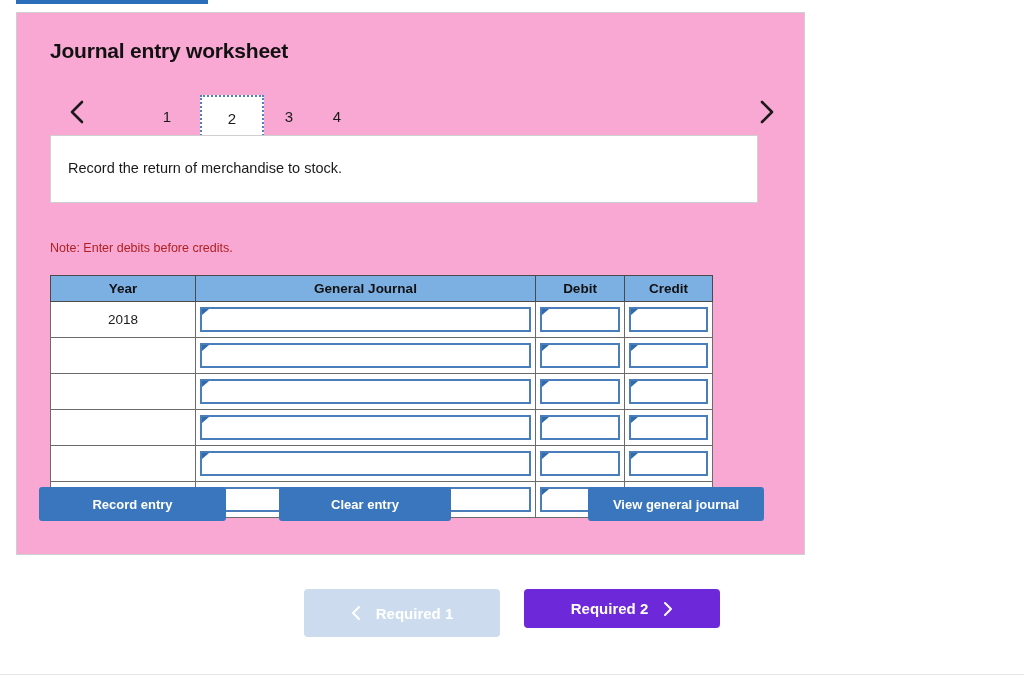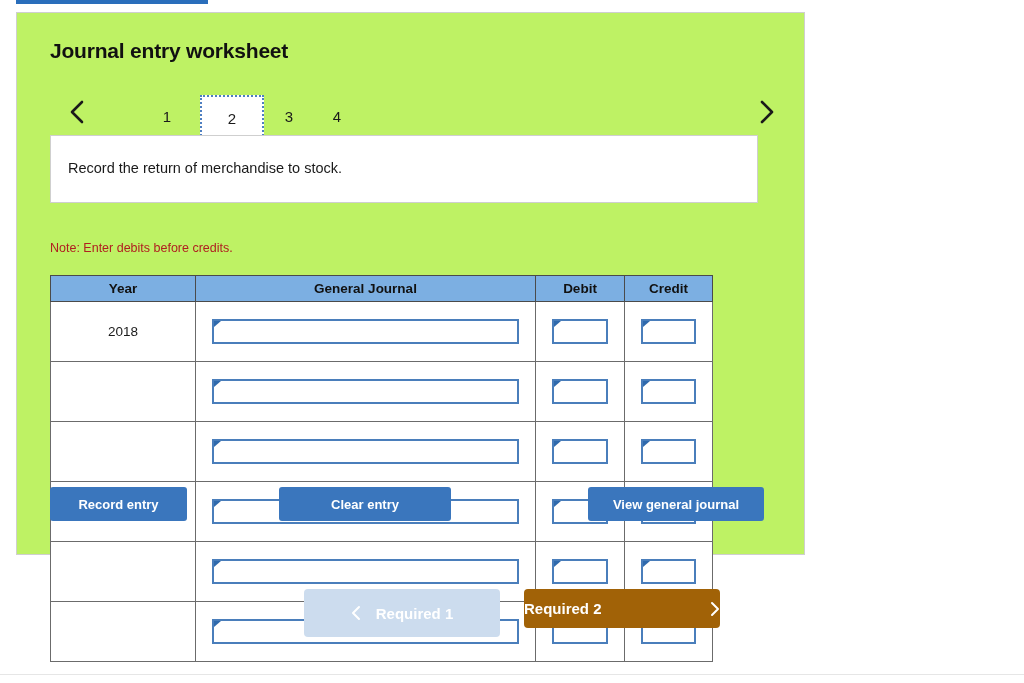--- a/index.html
+++ b/index.html
@@ -30,21 +30,21 @@
     border-radius: 2px 2px 0 0;
   }
 
   
   .panel {
     position: absolute;
     left: 16px;
     top: 12px;
     width: 789px;
     height: 543px;
-    background: #bef264;
+    background: #f9a8d4;
     border: 1px solid #cfcfcf;
     box-sizing: border-box;
   }
 
   .panel-title {
     position: absolute;
     left: 33px;
     top: 26px;
     font-size: 21px;
     font-weight: bold;
@@ -135,21 +135,21 @@
     height: 25px;
     font-size: 13.5px;
     font-weight: bold;
     color: #111111;
     text-align: center;
     padding: 0;
   }
   .jtable td {
     border: 1px solid #6b6b6b;
     height: 27px;
-    padding: 16px;
+    padding: 4px;
     background: #ffffff;
     vertical-align: middle;
   }
   .col-year    { width: 145px; }
   .col-journal { width: 340px; }
   .col-debit   { width: 89px;  }
   .col-credit  { width: 88px;  }
 
   .year-cell {
     text-align: center;
@@ -182,21 +182,21 @@
     border: none;
     border-radius: 3px;
     background: #3a76bd;
     color: #ffffff;
     font-family: "Liberation Sans", sans-serif;
     font-size: 13px;
     font-weight: bold;
     cursor: pointer;
     padding: 0;
   }
-  .btn-record { left: 33px;  top: 474px; width: 137px; height: 34px; }
+  .btn-record { left: 22px;  top: 474px; width: 187px; height: 34px; }
   .btn-clear  { left: 262px; top: 474px; width: 172px; height: 34px; }
   .btn-view   { left: 571px; top: 474px; width: 176px; height: 34px; }
 
   
   .req-btn {
     position: absolute;
     border: none;
     border-radius: 4px;
     font-family: "Liberation Sans", sans-serif;
     font-size: 15px;
@@ -209,23 +209,22 @@
     padding: 0;
   }
   .req-prev {
     left: 304px; top: 589px; width: 196px; height: 48px;
     background: #ccdcee;
     color: #ffffff;
     cursor: default;
   }
   .req-next {
     left: 524px; top: 589px; width: 196px; height: 39px;
-    background: #a16207;
+    background: #6d28d9;
     cursor: pointer;
-    justify-content: space-between;
   }
   .req-chev { display: inline-flex; align-items: center; }
 
   .bottom-divider {
     position: absolute;
     left: 0;
     top: 674px;
     width: 1024px;
     height: 1px;
     background: #e6e6e6;

